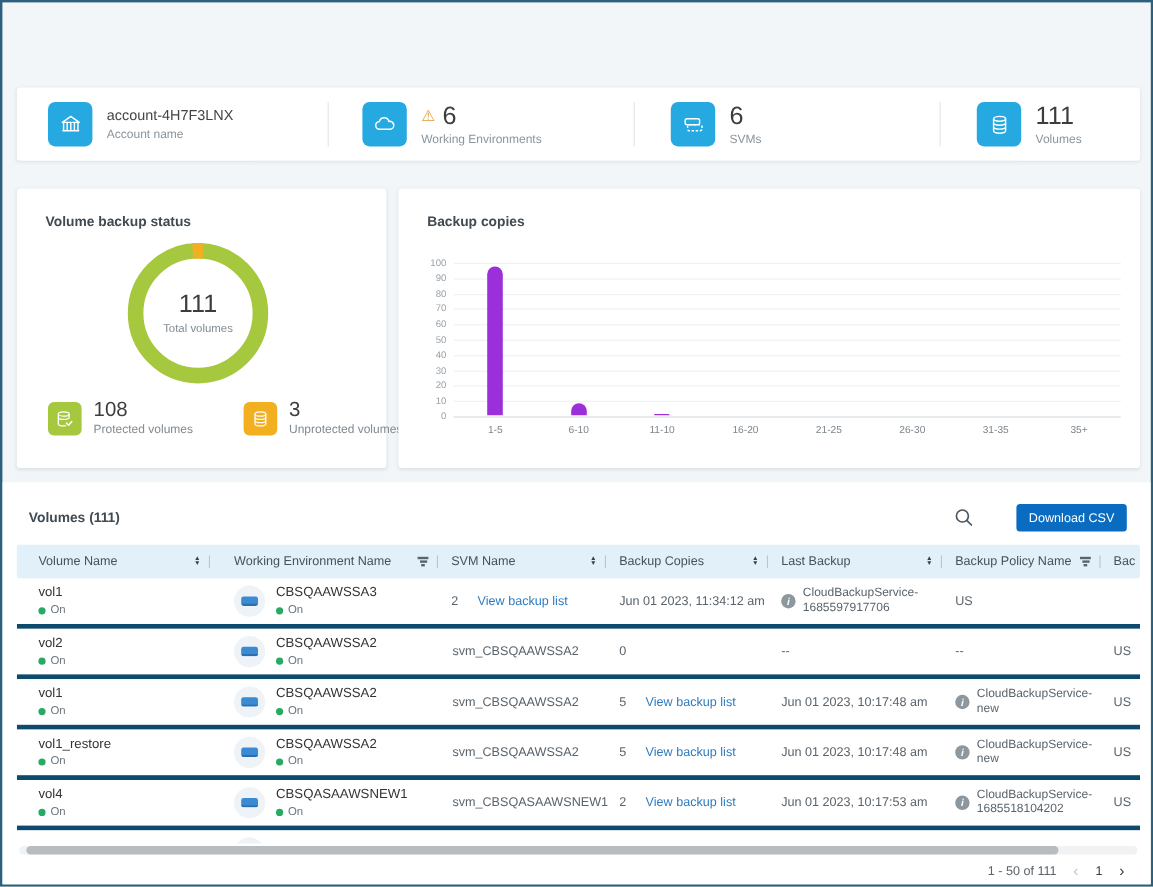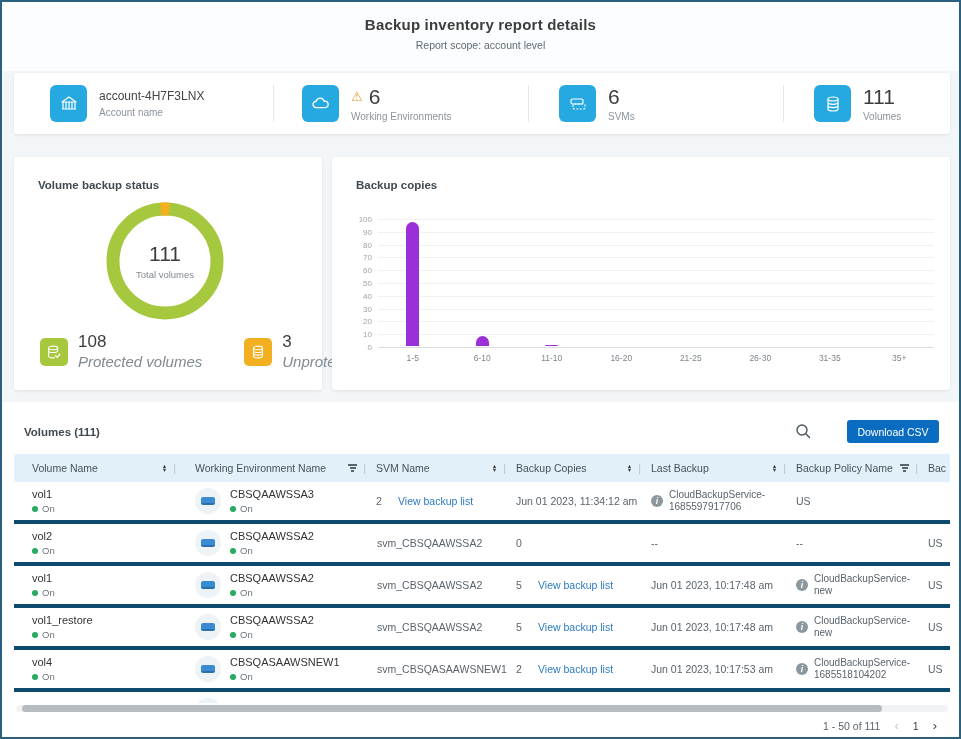--- a/index.html
+++ b/index.html
@@ -31,21 +31,21 @@
   .status-card { left:12px; top:155px; width:308px; height:233px; }
   .donut-wrap { position:absolute; left:91px; top:44px; width:120px; height:120px; }
   .donut-center { position:absolute; left:0; top:0; width:120px; height:120px; display:flex; flex-direction:column; align-items:center; justify-content:center; }
   .donut-total { font-size:21px; font-weight:300; color:#3d3d3d; }
   .donut-total-label { font-size:9.5px; color:#818a91; margin-top:3px; }
   .legend-row { position:absolute; left:26px; top:176px; display:flex; gap:42px; }
   .legend-item { display:flex; align-items:center; }
   .legend-sq { width:28px; height:28px; border-radius:5px; display:flex; align-items:center; justify-content:center; }
   .legend-text { margin-left:10px; }
   .legend-value { font-size:17px; font-weight:300; color:#3d3d3d; line-height:1; }
-  .legend-label { font-size:15px; color:#818a91; margin-top:3px; white-space:nowrap;font-style:italic; }
+  .legend-label { font-size:10px; color:#818a91; margin-top:3px; white-space:nowrap; }
 
   
   .copies-card { left:330px; top:155px; width:618px; height:233px; }
   .bar-plot { position:absolute; left:46px; top:62px; width:556px; height:128px; }
   .gridline { position:absolute; left:0; right:0; height:1px; background:#f0f1f2; }
   .gridline.base { background:#d9dde0; }
   .ytick { position:absolute; right:0; transform:translateY(-50%); font-size:8px; color:#9aa3aa; }
   .ylabels { position:absolute; left:14px; top:62px; width:26px; height:128px; }
   .xlabels { position:absolute; left:46px; top:196px; width:556px; height:14px; }
   .xtick { position:absolute; text-align:center; font-size:8.5px; color:#7d868d; }
@@ -92,27 +92,23 @@
   .pagination { position:absolute; right:22px; top:316px; display:flex; align-items:center; gap:14px; font-size:10.5px; color:#5a646c; }
   .pg-arrow { font-size:13px; cursor:pointer; color:#3d3d3d; }
   .pg-arrow.disabled { color:#c0c6cb; }
   .pg-num { color:#3d3d3d; cursor:pointer; }
 </style>
 </head>
 <body>
 
 <div class="page">
 
-  <div class="title-strip">
-    <div class="page-title">Backup inventory report details</div>
-    <div class="page-subtitle">Report scope: account level</div>
-  </div>
 
   <div class="summary-card">
-    <div class="sum-sec divider" style="width:260px; padding-left:36px;">
+    <div class="sum-sec divider" style="width:260px; padding-left:26px;">
       <span class="blue-sq">
         <svg width="20" height="20" viewBox="0 0 20 20">
             <path d="M3 8h14M4 8v7M16 8v7M7 8v7M10 8v7M13 8v7M3 15h14M10 3l7 5H3z" stroke="#fff" stroke-width="1.2" fill="none" stroke-linejoin="round"></path>
           </svg>
       </span>
       <div class="sum-text">
         <div class="sum-primary">account-4H7F3LNX</div>
         <div class="sum-sub">Account name</div>
       </div>
     </div>

